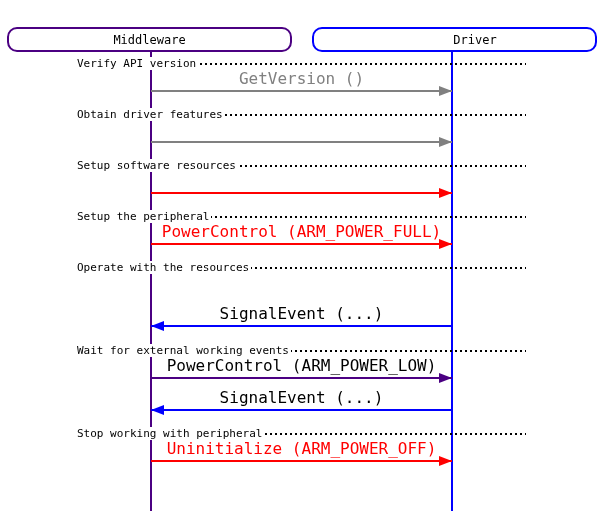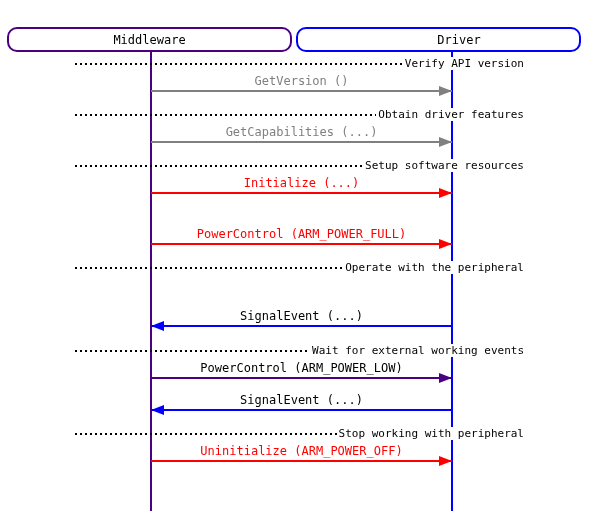--- a/index.html
+++ b/index.html
@@ -23,21 +23,21 @@
     border-radius: 10px;
     background: #ffffff;
     display: flex;
     align-items: center;
     justify-content: center;
     font-size: 12px;
     color: #000000;
     z-index: 3;
   }
   .participant.p-middleware { left: 7px;  border-color: #4B0082; }
-  .participant.p-driver     { left: 296px; border-color: #0000FF; padding-left: 41px; }
+  .participant.p-driver     { left: 312px; border-color: #0000FF; padding-left: 41px; }
 
   
   .lifeline {
     position: absolute;
     top: 52px;
     height: 459px;
     width: 2px;
     z-index: 1;
   }
   .lifeline.l-middleware { left: 150px; background: #4B0082; }
@@ -56,21 +56,21 @@
     top: 7px; left: 0; right: 0;
     height: 2px;
     background-image: repeating-linear-gradient(to right, #000000 0px, #000000 2px, transparent 2px, transparent 5px);
   }
   .divider .div-label {
     position: absolute;
     left: 0; right: 0;
     top: 0;
     height: 16px;
     line-height: 16px;
-    text-align: right;
+    text-align: left;
     font-size: 11px;
     color: #000000;
     pointer-events: none;
   }
   .divider .div-label span {
     background: #ffffff;
     padding: 0 2px;
   }
 
   
@@ -79,21 +79,21 @@
     left: 151px;
     width: 301px;
     height: 18px;
     z-index: 2;
   }
   .msg .msg-label {
     position: absolute;
     left: 0; right: 0;
     bottom: 4px;
     text-align: center;
-    font-size: 12px;
+    font-size: 16px;
     white-space: nowrap;
   }
   .msg .msg-line {
     position: absolute;
     left: 0; right: 0;
     bottom: 0;
     height: 2px;
   }
   .msg .msg-head {
     position: absolute;
@@ -147,46 +147,48 @@
     <span class="msg-line"></span>
     <span class="msg-head"></span>
   </div>
 
   <div class="divider" style="top:107px">
     <div class="dotline"></div>
     <div class="div-label"><span>Obtain driver features</span></div>
   </div>
 
   <div class="msg dir-right c-gray" style="top:125px">
-    <span class="msg-label">GetCapabilities (...)</span>
     <span class="msg-line"></span>
     <span class="msg-head"></span>
   </div>
 
   <div class="divider" style="top:158px">
     <div class="dotline"></div>
     <div class="div-label"><span>Setup software resources</span></div>
   </div>
 
   <div class="msg dir-right c-red" style="top:176px">
-    <span class="msg-label">Initialize (...)</span>
-    <span class="msg-line"></span>
-    <span class="msg-head"></span>
-  </div>
-
+    <span class="msg-line"></span>
+    <span class="msg-head"></span>
+  </div>
+
+  <div class="divider" style="top:209px">
+    <div class="dotline"></div>
+    <div class="div-label"><span>Setup the peripheral</span></div>
+  </div>
 
   <div class="msg dir-right c-red" style="top:227px">
     <span class="msg-label">PowerControl (ARM_POWER_FULL)</span>
     <span class="msg-line"></span>
     <span class="msg-head"></span>
   </div>
 
   <div class="divider" style="top:260px">
     <div class="dotline"></div>
-    <div class="div-label"><span>Operate with the peripheral</span></div>
+    <div class="div-label"><span>Operate with the resources</span></div>
   </div>
 
 
   <div class="msg dir-left c-blue" style="top:309px">
     <span class="msg-label">SignalEvent (...)</span>
     <span class="msg-line"></span>
     <span class="msg-head"></span>
   </div>
 
   <div class="divider" style="top:343px">

